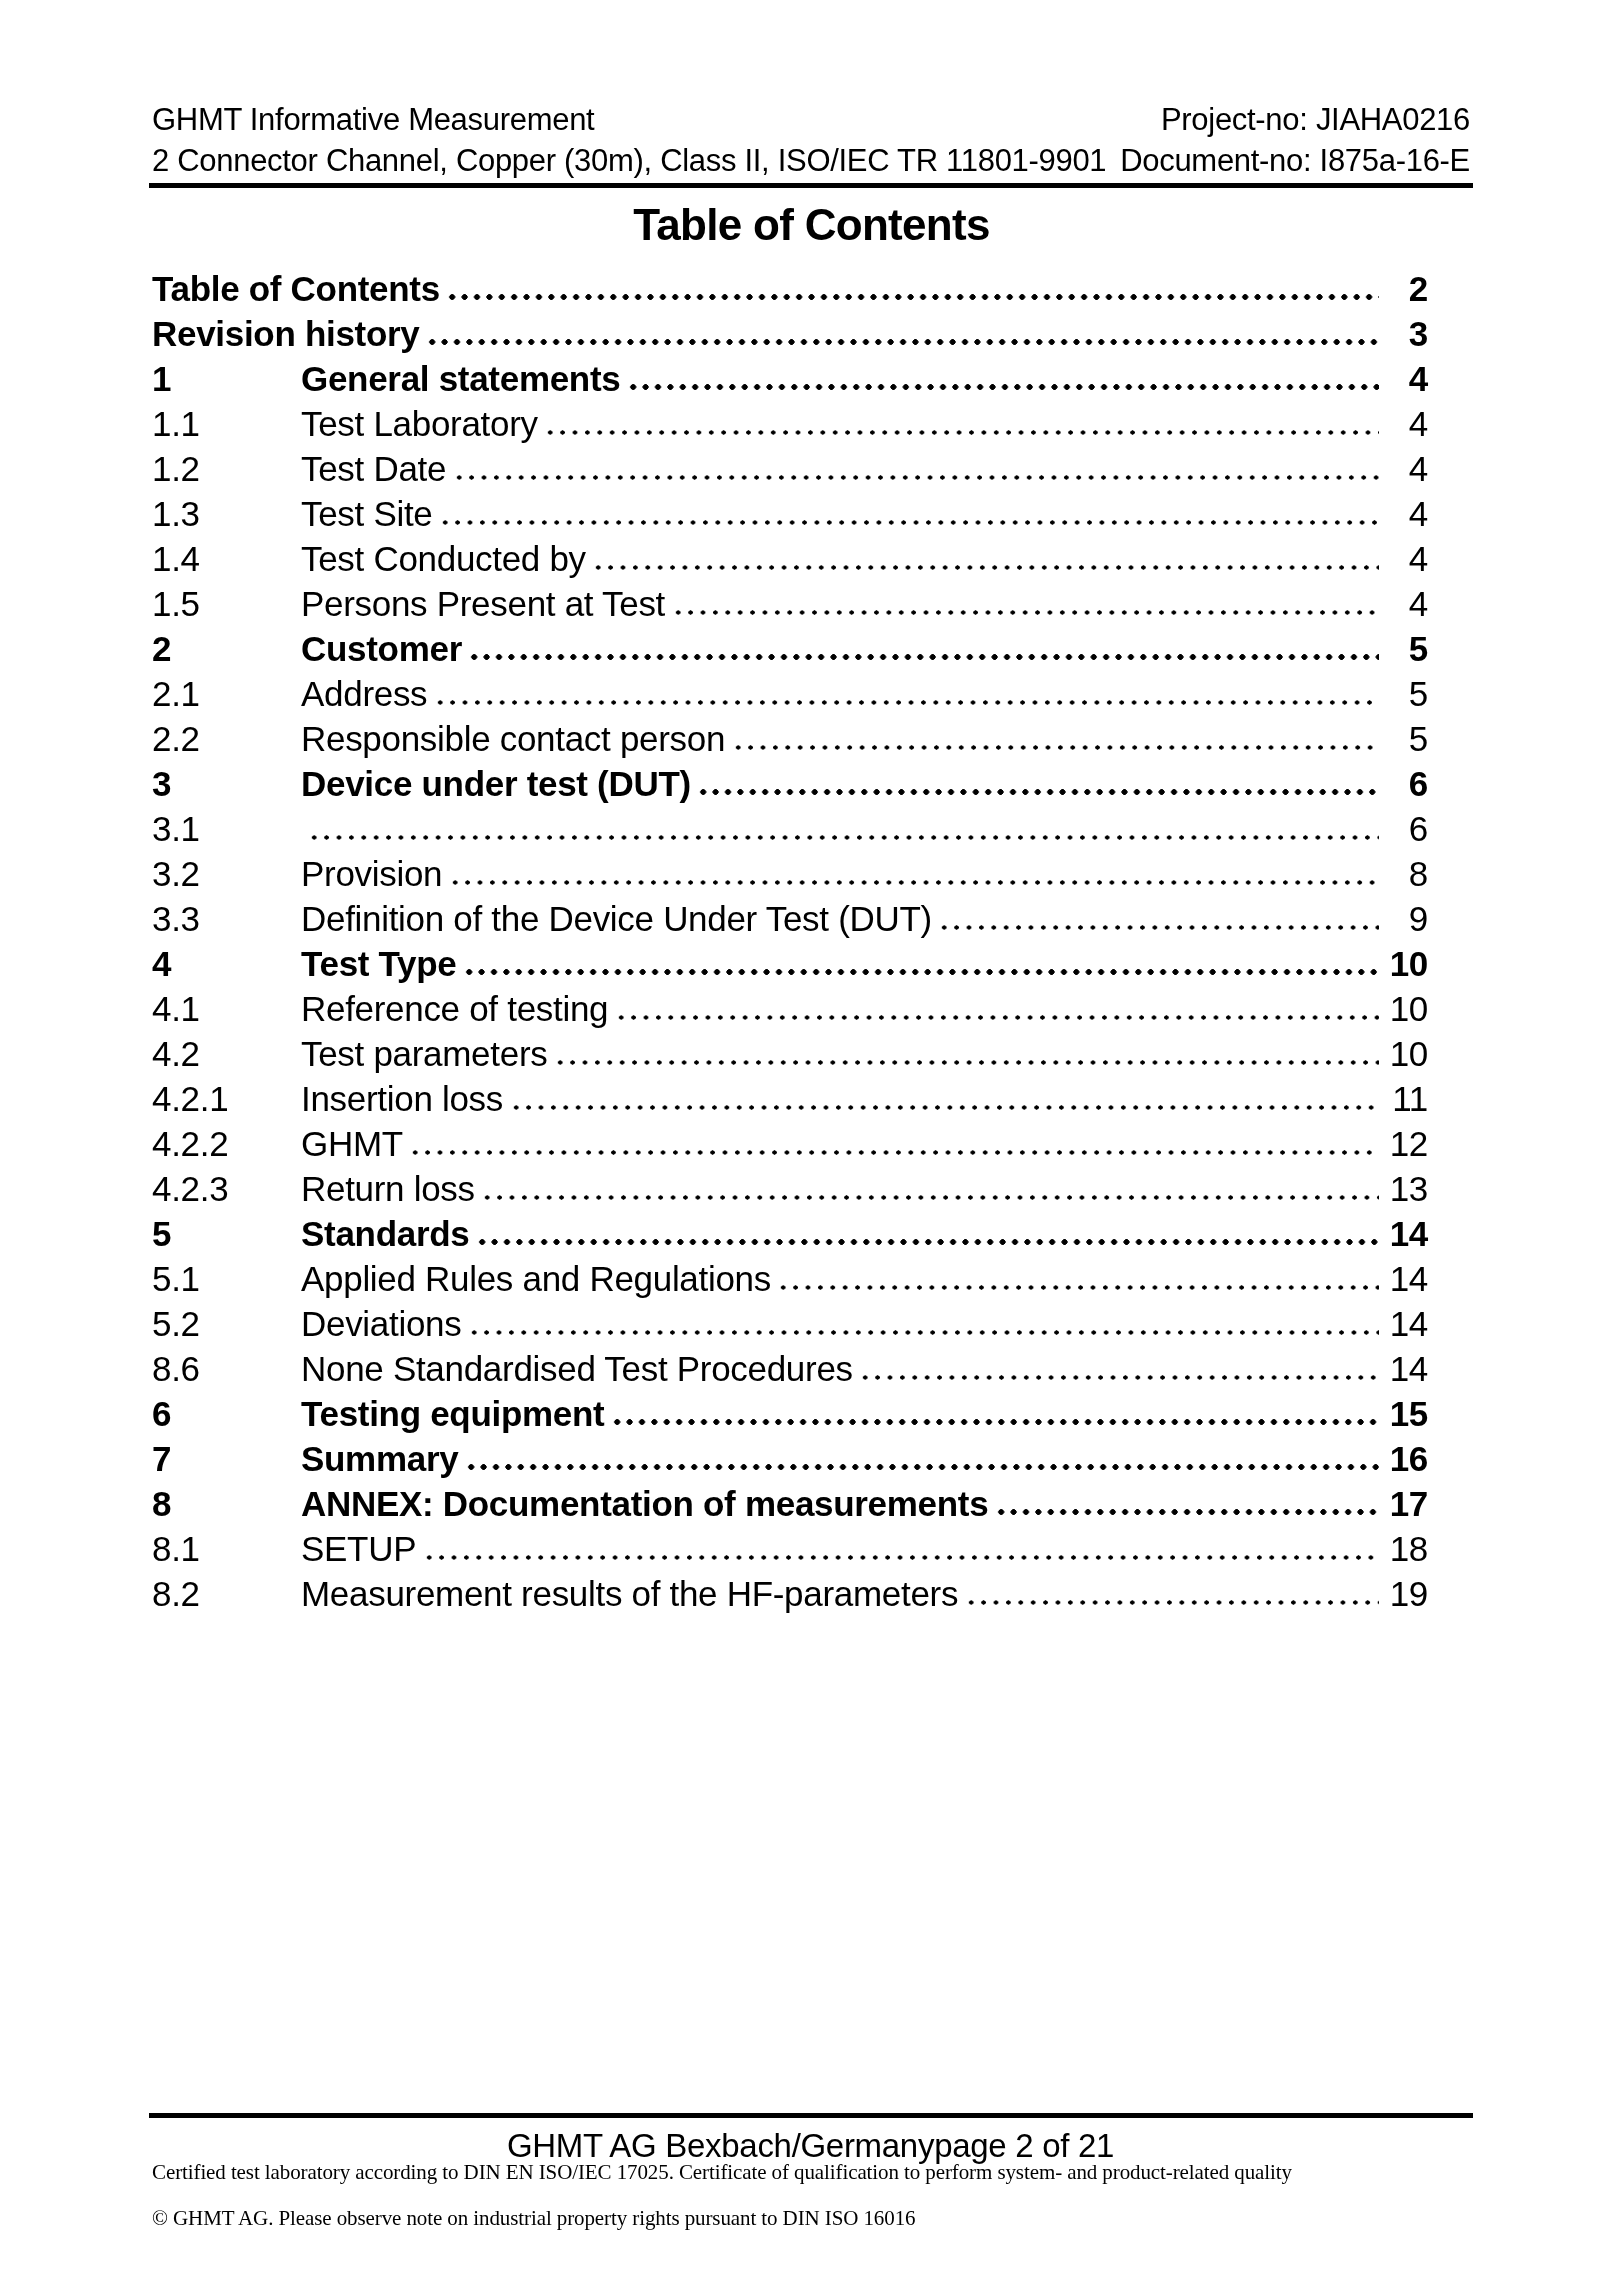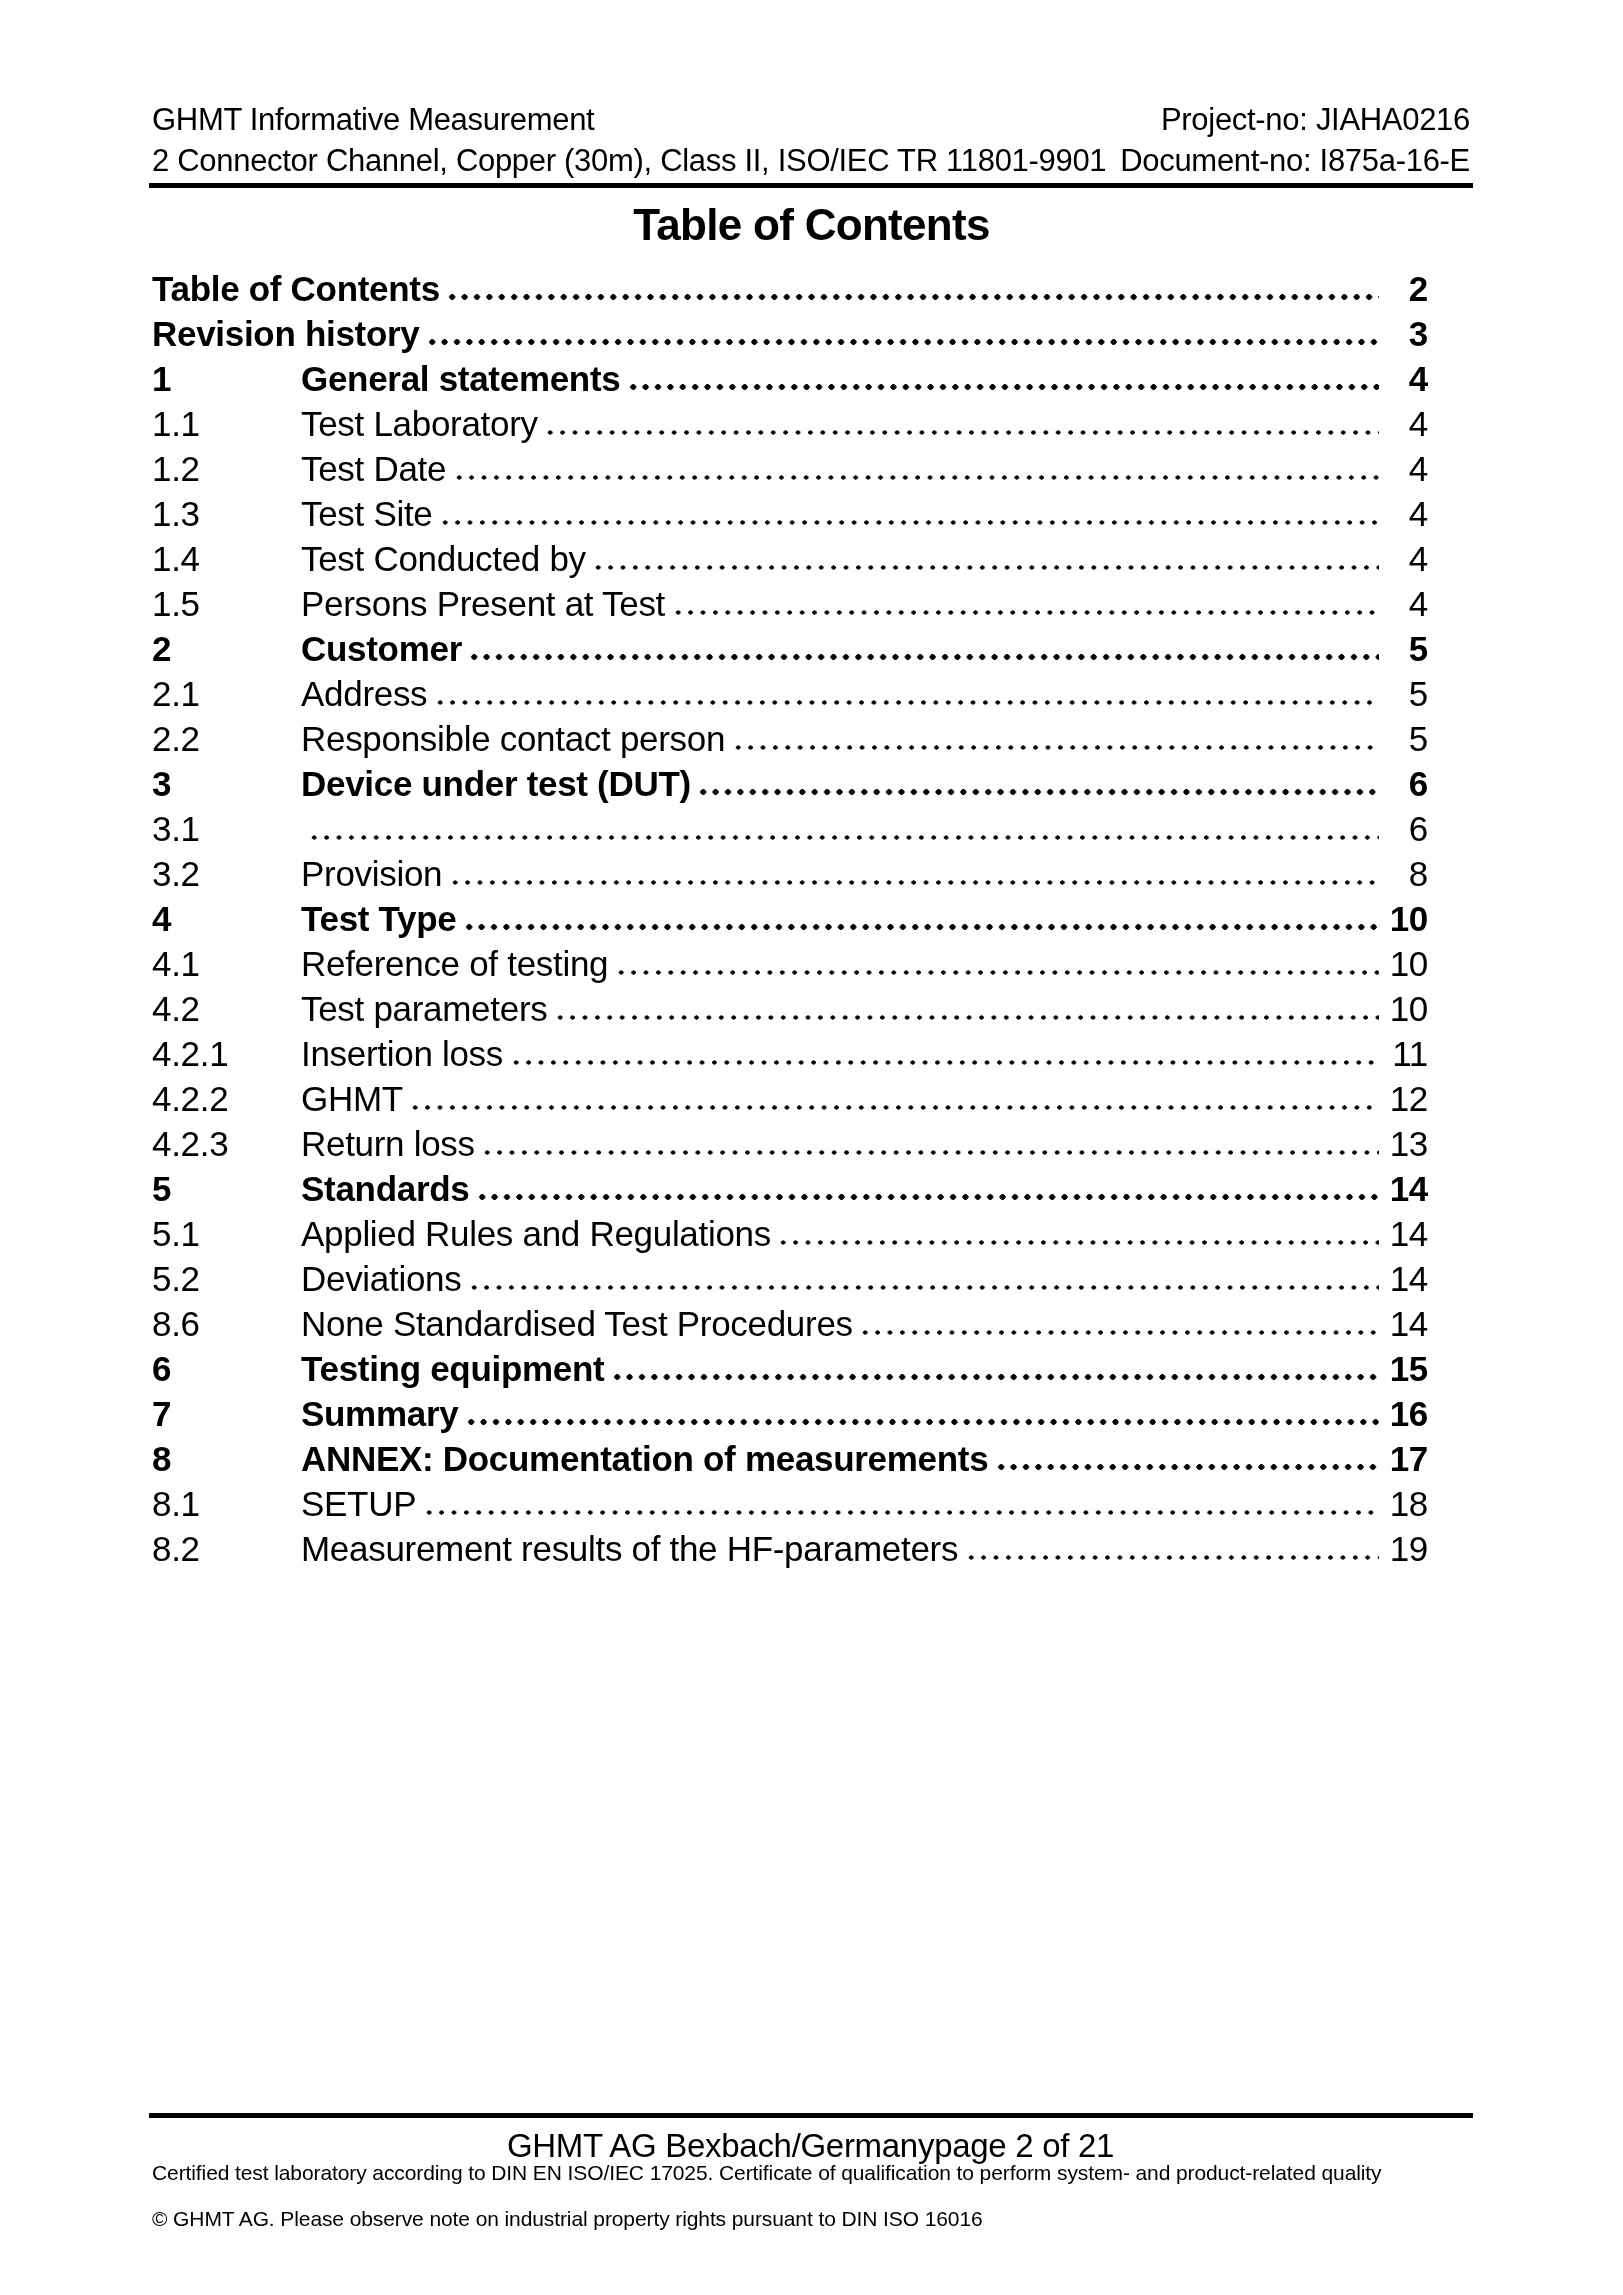--- a/index.html
+++ b/index.html
@@ -70,21 +70,21 @@
   }
   .footer-main {
     position: absolute; left: 152px; width: 1317px; top: 2128px;
     display: flex; justify-content: center;
     font-size: 33px; line-height: 1.1; letter-spacing: -0.3px;
   }
   .footer-notes {
     position: absolute; left: 152px; width: 1349px; top: 2159px;
     font-size: 21px; line-height: 27px; letter-spacing: -0.1px;
   }
-  .footer-notes .note-line { white-space: nowrap; }
+  .footer-notes .note-line { white-space: nowrap; font-family: Liberation Serif, serif; }
   .footer-copyright { margin-top: 19px; }
 </style>
 </head>
 <body>
 
 <div class="header">
   <div class="header-row">
     <span>GHMT Informative Measurement</span>
     <span>Project-no: JIAHA0216</span>
   </div>
@@ -187,20 +187,26 @@
     <span class="toc-page">6</span>
   </div>
 
   <div class="toc-row">
     <span class="toc-num">3.2</span>
     <span class="toc-label">Provision</span>
     <span class="toc-leader"></span>
     <span class="toc-page">8</span>
   </div>
 
+  <div class="toc-row">
+    <span class="toc-num">3.3</span>
+    <span class="toc-label">Definition of the Device Under Test (DUT)</span>
+    <span class="toc-leader"></span>
+    <span class="toc-page">9</span>
+  </div>
 
   <div class="toc-row bold">
     <span class="toc-num">4</span>
     <span class="toc-label">Test Type</span>
     <span class="toc-leader"></span>
     <span class="toc-page">10</span>
   </div>
 
   <div class="toc-row">
     <span class="toc-num">4.1</span>

